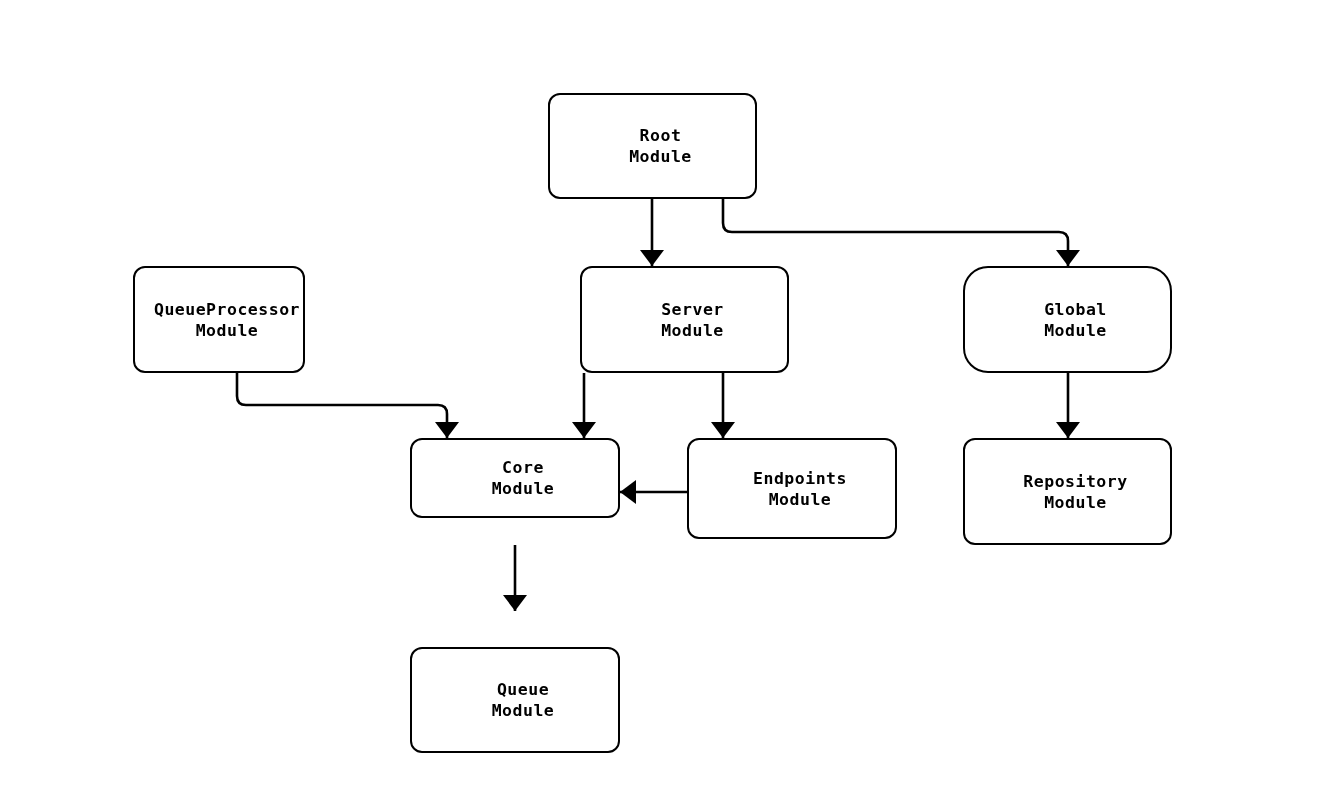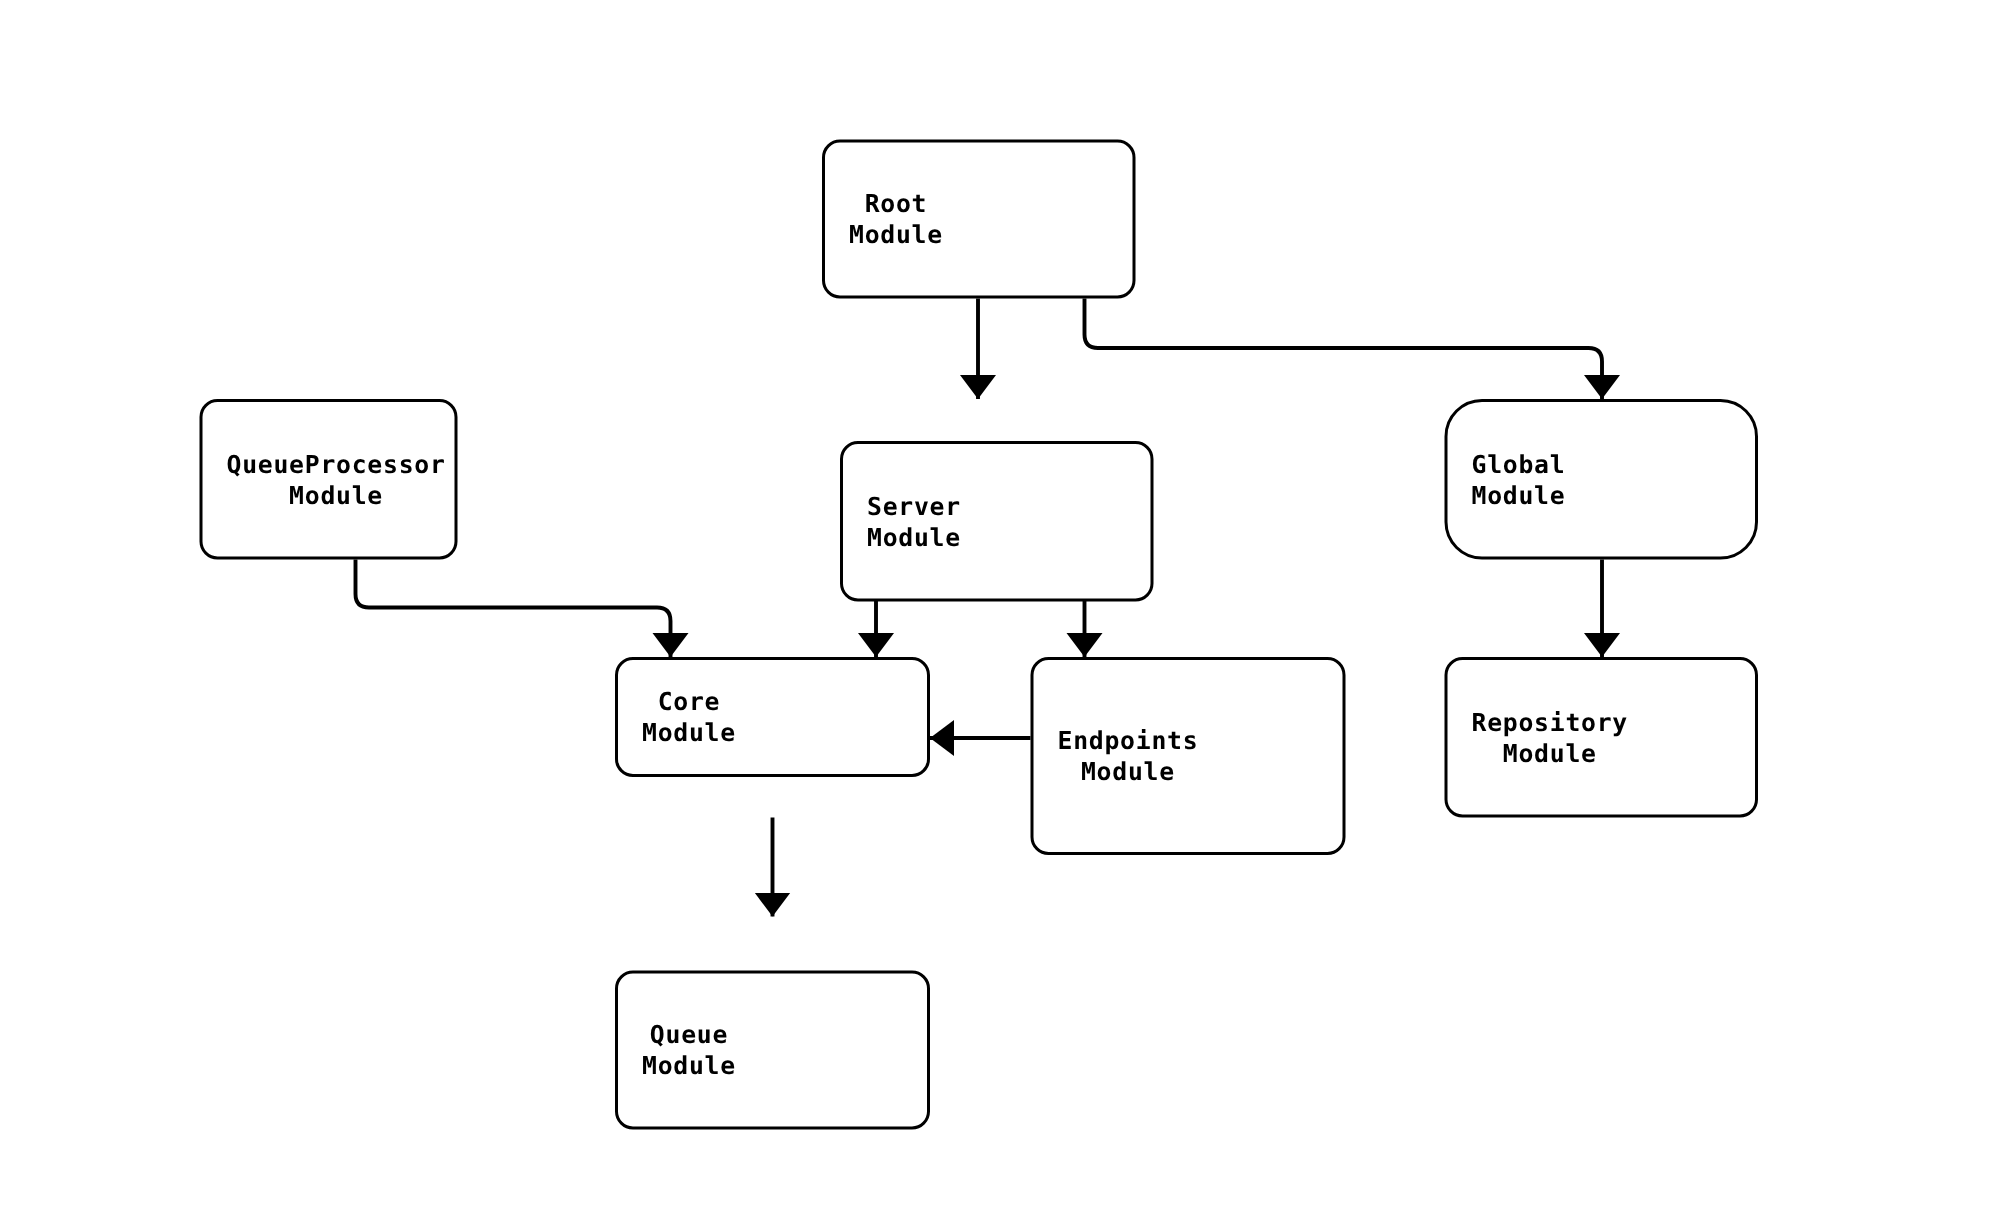--- a/index.html
+++ b/index.html
@@ -30,21 +30,21 @@
     stroke-linejoin: round;
   }
   .node {
     position: absolute;
     box-sizing: border-box;
     background: #ffffff;
     border: 2.6px solid #000000;
     border-radius: 12px;
     display: flex;
     align-items: center;
-    justify-content: flex-start;
+    justify-content: center;
     text-align: center;
     padding-left: 16px;
   }
   .node-label {
     font-weight: bold;
     font-size: 16.5px;
     line-height: 21px;
     color: #000000;
     white-space: pre-line;
     letter-spacing: 0.5px;
@@ -73,33 +73,33 @@
   </svg>
   <div>
       <div class="node" style="left: 548px; top: 93px; width: 209px; height: 106px;">
         <span class="node-label">Root
 Module</span>
       </div>
       <div class="node" style="left: 133px; top: 266px; width: 172px; height: 107px;">
         <span class="node-label">QueueProcessor
 Module</span>
       </div>
-      <div class="node" style="left: 560px; top: 266px; width: 209px; height: 107px; margin-top: 28px;">
+      <div class="node" style="left: 580px; top: 266px; width: 209px; height: 107px;">
         <span class="node-label">Server
 Module</span>
       </div>
       <div class="node" style="left: 963px; top: 266px; width: 209px; height: 107px; border-radius: 25px;">
         <span class="node-label">Global
 Module</span>
       </div>
       <div class="node" style="left: 410px; top: 438px; width: 210px; height: 80px;">
         <span class="node-label">Core
 Module</span>
       </div>
-      <div class="node" style="left: 687px; top: 438px; width: 210px; height: 132px;">
+      <div class="node" style="left: 687px; top: 438px; width: 210px; height: 101px;">
         <span class="node-label">Endpoints
 Module</span>
       </div>
       <div class="node" style="left: 963px; top: 438px; width: 209px; height: 107px;">
         <span class="node-label">Repository
 Module</span>
       </div>
       <div class="node" style="left: 410px; top: 647px; width: 210px; height: 106px;">
         <span class="node-label">Queue
 Module</span>

